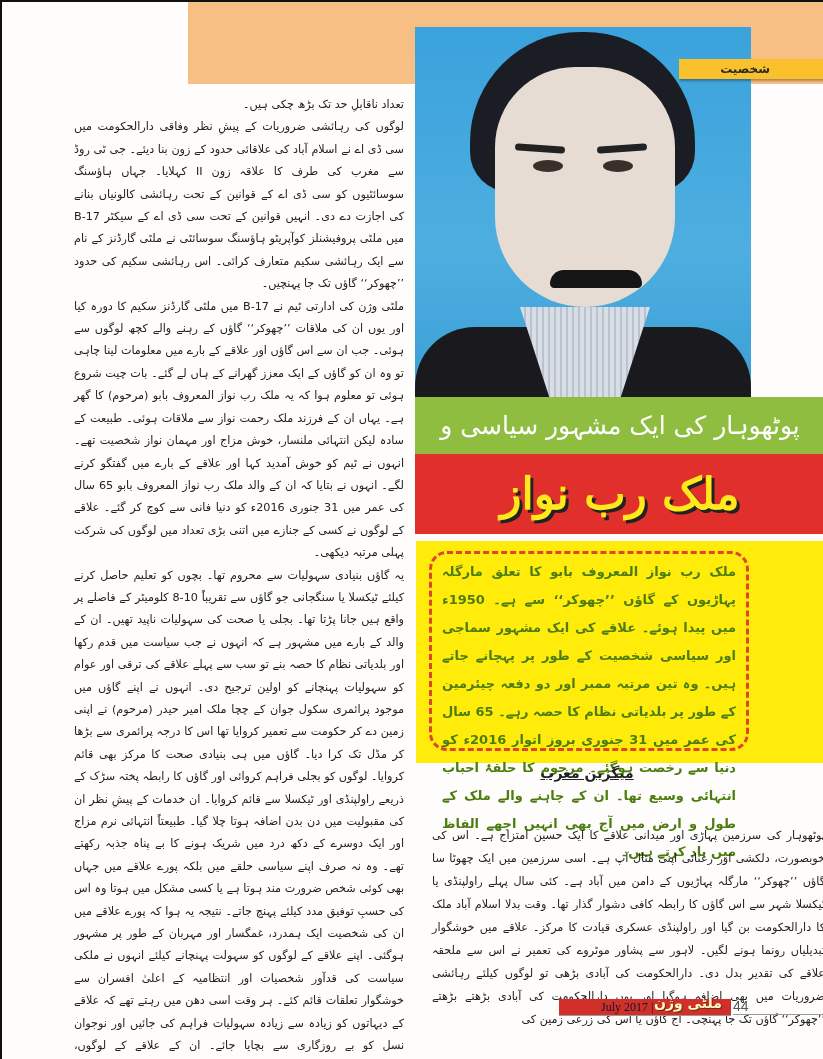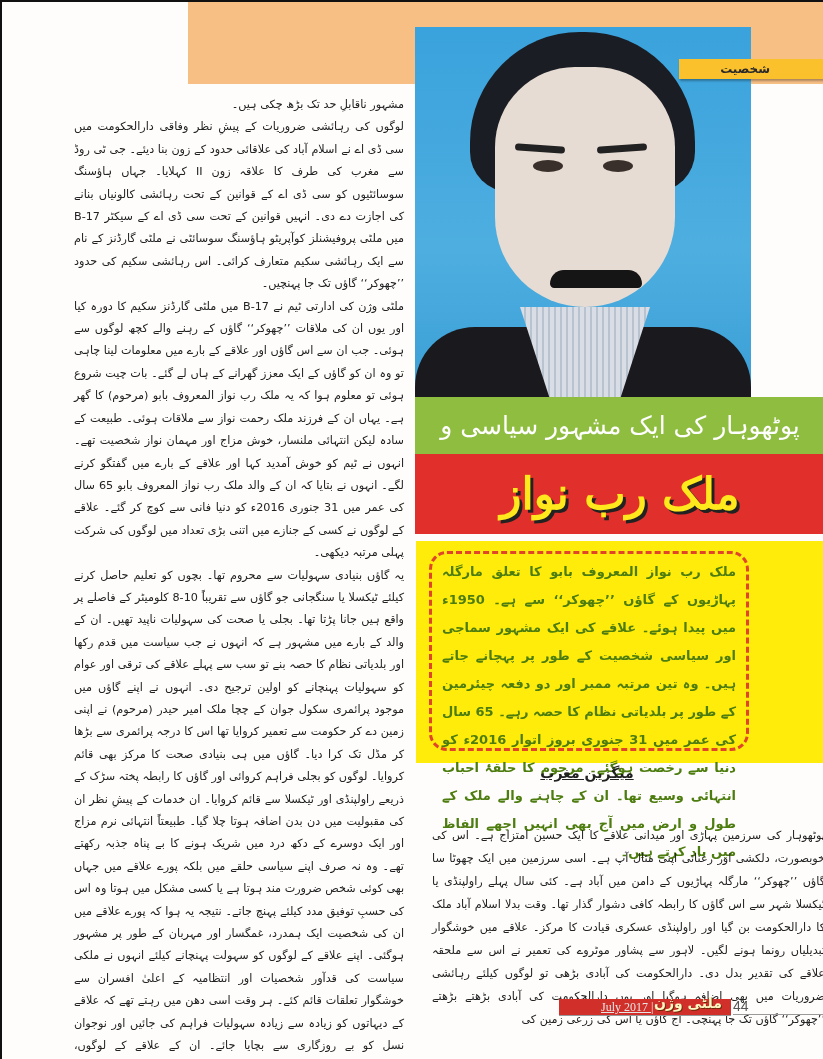--- a/index.html
+++ b/index.html
@@ -61,21 +61,21 @@
   }
   .main-col {
     position: absolute; left: 72px; top: 92px; width: 330px; direction: rtl; text-align: justify;
     font-size: 11.2px; line-height: 22.4px; color: #222;
   }
   .main-col p { margin: 0; }
   .footer {
     position: absolute; left: 557px; top: 997px; width: 172px; height: 16px; background: #d1302a;
     border-bottom: 1px solid #999;
   }
-  .footer .date { position: absolute; left: 42px; top: 0; color: #e5e5e5; font-family: "Liberation Serif", serif; font-size: 12px; line-height: 16px; text-decoration: underline; }
+  .footer .date { position: absolute; left: 42px; top: 0; color: #0f172a; font-family: "Liberation Serif", serif; font-size: 12px; line-height: 16px; }
   .footer .logo { position: absolute; left: 95px; top: -4px; color: #fef9c3; font-size: 14px; font-weight: bold; direction: rtl; text-shadow: 1px 1px 0 #6a2a0a; }
   .page-num { position: absolute; left: 731px; top: 996px; font-family: "Liberation Sans", sans-serif; font-size: 14px; color: #555; width: 92px; border-bottom: 1px solid #999; }
 </style>
 </head>
 <body>
 
 <div class="orange-block"></div>
 
 <div class="photo">
   <div class="suit"></div>
@@ -96,21 +96,21 @@
 
 <div class="yellow-box">
   <div class="dash">ملک رب نواز المعروف بابو کا تعلق مارگلہ پہاڑیوں کے گاؤں ’’چھوکر‘‘ سے ہے۔ 1950ء میں پیدا ہوئے۔ علاقے کی ایک مشہور سماجی اور سیاسی شخصیت کے طور پر پہچانے جاتے ہیں۔ وہ تین مرتبہ ممبر اور دو دفعہ چیئرمین کے طور پر بلدیاتی نظام کا حصہ رہے۔ 65 سال کی عمر میں 31 جنوری بروز اتوار 2016ء کو دنیا سے رخصت ہوگئے۔ مرحوم کا حلقۂ احباب انتہائی وسیع تھا۔ ان کے چاہنے والے ملک کے طول و ارض میں آج بھی انہیں اچھے الفاظ میں یاد کرتے ہیں۔</div>
 </div>
 
 <div class="byline">میگزین مغرب</div>
 
 <div class="intro">پوٹھوہار کی سرزمین پہاڑی اور میدانی علاقے کا ایک حسین امتزاج ہے۔ اس کی خوبصورت، دلکشی اور رعنائی اپنی مثال آپ ہے۔ اسی سرزمین میں ایک چھوٹا سا گاؤں ’’چھوکر‘‘ مارگلہ پہاڑیوں کے دامن میں آباد ہے۔ کئی سال پہلے راولپنڈی یا ٹیکسلا شہر سے اس گاؤں کا رابطہ کافی دشوار گذار تھا۔ وقت بدلا اسلام آباد ملک کا دارالحکومت بن گیا اور راولپنڈی عسکری قیادت کا مرکز۔ علاقے میں خوشگوار تبدیلیاں رونما ہونے لگیں۔ لاہور سے پشاور موٹروے کی تعمیر نے اس سے ملحقہ علاقے کی تقدیر بدل دی۔ دارالحکومت کی آبادی بڑھی تو لوگوں کیلئے رہائشی ضروریات میں بھی اضافہ ہوگیا اور یوں دارالحکومت کی آبادی بڑھتے بڑھتے ’’چھوکر‘‘ گاؤں تک جا پہنچی۔ آج گاؤں یا اس کی زرعی زمین کی</div>
 
 <div class="main-col">
-  <p>مشہور ناقابلِ حد تک بڑھ چکی ہیں۔</p>
+  <p>تعداد ناقابلِ حد تک بڑھ چکی ہیں۔</p>
   <p>لوگوں کی رہائشی ضروریات کے پیشِ نظر وفاقی دارالحکومت میں سی ڈی اے نے اسلام آباد کی علاقائی حدود کے زون بنا دیئے۔ جی ٹی روڈ سے مغرب کی طرف کا علاقہ زون II کہلایا۔ جہاں ہاؤسنگ سوسائٹیوں کو سی ڈی اے کے قوانین کے تحت رہائشی کالونیاں بنانے کی اجازت دے دی۔ انہیں قوانین کے تحت سی ڈی اے کے سیکٹر B-17 میں ملٹی پروفیشنلز کوآپریٹو ہاؤسنگ سوسائٹی نے ملٹی گارڈنز کے نام سے ایک رہائشی سکیم متعارف کرائی۔ اس رہائشی سکیم کی حدود ’’چھوکر‘‘ گاؤں تک جا پہنچیں۔</p>
   <p>ملٹی وژن کی ادارتی ٹیم نے B-17 میں ملٹی گارڈنز سکیم کا دورہ کیا اور یوں ان کی ملاقات ’’چھوکر‘‘ گاؤں کے رہنے والے کچھ لوگوں سے ہوئی۔ جب ان سے اس گاؤں اور علاقے کے بارے میں معلومات لینا چاہی تو وہ ان کو گاؤں کے ایک معزز گھرانے کے ہاں لے گئے۔ بات چیت شروع ہوئی تو معلوم ہوا کہ یہ ملک رب نواز المعروف بابو (مرحوم) کا گھر ہے۔ یہاں ان کے فرزند ملک رحمت نواز سے ملاقات ہوئی۔ طبیعت کے سادہ لیکن انتہائی ملنسار، خوش مزاج اور مہمان نواز شخصیت تھے۔ انہوں نے ٹیم کو خوش آمدید کہا اور علاقے کے بارے میں گفتگو کرنے لگے۔ انہوں نے بتایا کہ ان کے والد ملک رب نواز المعروف بابو 65 سال کی عمر میں 31 جنوری 2016ء کو دنیا فانی سے کوچ کر گئے۔ علاقے کے لوگوں نے کسی کے جنازے میں اتنی بڑی تعداد میں لوگوں کی شرکت پہلی مرتبہ دیکھی۔</p>
   <p>یہ گاؤں بنیادی سہولیات سے محروم تھا۔ بچوں کو تعلیم حاصل کرنے کیلئے ٹیکسلا یا سنگجانی جو گاؤں سے تقریباً 10-8 کلومیٹر کے فاصلے پر واقع ہیں جانا پڑتا تھا۔ بجلی یا صحت کی سہولیات ناپید تھیں۔ ان کے والد کے بارے میں مشہور ہے کہ انہوں نے جب سیاست میں قدم رکھا اور بلدیاتی نظام کا حصہ بنے تو سب سے پہلے علاقے کی ترقی اور عوام کو سہولیات پہنچانے کو اولین ترجیح دی۔ انہوں نے اپنے گاؤں میں موجود پرائمری سکول جوان کے چچا ملک امیر حیدر (مرحوم) نے اپنی زمین دے کر حکومت سے تعمیر کروایا تھا اس کا درجہ پرائمری سے بڑھا کر مڈل تک کرا دیا۔ گاؤں میں ہی بنیادی صحت کا مرکز بھی قائم کروایا۔ لوگوں کو بجلی فراہم کروائی اور گاؤں کا رابطہ پختہ سڑک کے ذریعے راولپنڈی اور ٹیکسلا سے قائم کروایا۔ ان خدمات کے پیشِ نظر ان کی مقبولیت میں دن بدن اضافہ ہوتا چلا گیا۔ طبیعتاً انتہائی نرم مزاج اور ایک دوسرے کے دکھ درد میں شریک ہونے کا بے پناہ جذبہ رکھتے تھے۔ وہ نہ صرف اپنے سیاسی حلقے میں بلکہ پورے علاقے میں جہاں بھی کوئی شخص ضرورت مند ہوتا ہے یا کسی مشکل میں ہوتا وہ اس کی حسبِ توفیق مدد کیلئے پہنچ جاتے۔ نتیجہ یہ ہوا کہ پورے علاقے میں ان کی شخصیت ایک ہمدرد، غمگسار اور مہربان کے طور پر مشہور ہوگئی۔ اپنے علاقے کے لوگوں کو سہولت پہنچانے کیلئے انہوں نے ملکی سیاست کی قدآور شخصیات اور انتظامیہ کے اعلیٰ افسران سے خوشگوار تعلقات قائم کئے۔ ہر وقت اسی دھن میں رہتے تھے کہ علاقے کے دیہاتوں کو زیادہ سے زیادہ سہولیات فراہم کی جائیں اور نوجوان نسل کو بے روزگاری سے بچایا جائے۔ ان کے علاقے کے لوگوں، ضرورتمندوں اور پسماندگی میں زندگی گزارنے والے لوگوں کے ساتھ ہمدردی کے واقعات زبانِ زدِ عام ہیں۔ ان کی وفات سے علاقہ کے لوگ ایک ہمدرد شخصیت سے محروم ہوگئے جن کا خلا پورا کرنا انتہائی مشکل ہے۔ لوگوں کی زبانی معلوم ہوا کہ اب ان کے بیٹے ملک رحمت نواز اپنے والد کے نقشِ قدم پر چلتے ہوئے ان کی طرزِ روایات کو قائم رکھے ہوئے ہیں۔</p>
 
 </div>
 
 <div class="footer">
   <span class="date">July 2017 |</span>
   <span class="logo">ملٹی وژن</span>
 </div>

